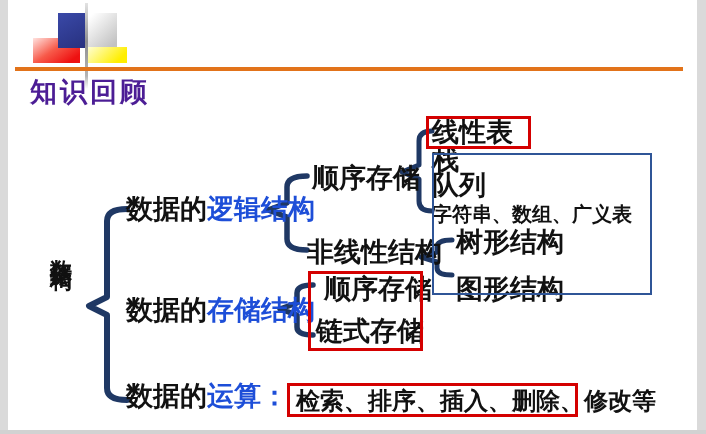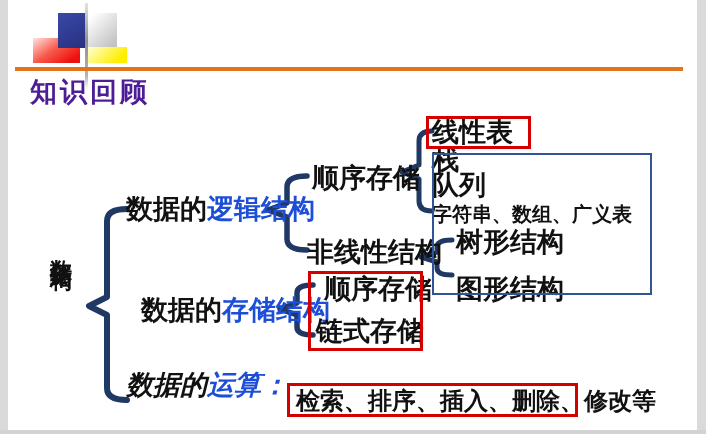--- a/index.html
+++ b/index.html
@@ -77,23 +77,23 @@
     <path stroke-width="5" d="M432,131 Q419,131 419,141 L419,165 L402,172 L419,179 L419,201 Q419,211 432,211"></path>
     <path stroke-width="5" d="M452,240 Q437,240 437,247 L437,252 L421,257 L437,262 L437,268 Q437,275 452,275"></path>
     <path stroke-width="5.5" d="M313,285 Q297,285 297,293 L297,303 L280,309 L297,315 L297,327 Q297,335 313,335"></path>
   </g>
 </svg>
 
 <div class="root-label">数据结构</div>
 
 <div class="lbl" style="left:126px;top:197px;"><span>数据的</span><span class="blue">逻辑结构</span></div>
 
-<div class="lbl" style="left:126px;top:298px;margin-left:15px;"><span>数据的</span><span class="blue">存储结构</span></div>
+<div class="lbl" style="left:126px;top:298px;"><span>数据的</span><span class="blue">存储结构</span></div>
 
-<div class="lbl" style="left:126px;top:373px;font-style:italic;"><span>数据的</span><span class="blue">运算：</span></div>
+<div class="lbl" style="left:126px;top:384px;"><span>数据的</span><span class="blue">运算：</span></div>
 
 <div class="lbl" style="left:312px;top:166px;">顺序存储</div>
 <div class="lbl" style="left:307px;top:240px;">非线性结构</div>
 
 <div class="lbl" style="left:432px;top:120px;">线性表</div>
 <div class="lbl" style="left:432px;top:148px;">栈</div>
 <div class="lbl" style="left:432px;top:175px;font-family:Liberation Mono, monospace;">队列</div>
 <div class="lbl" style="left:432px;top:202px;font-size:20px;">字符串、数组、广义表</div>
 
 <div class="lbl" style="left:456px;top:230px;">树形结构</div>

